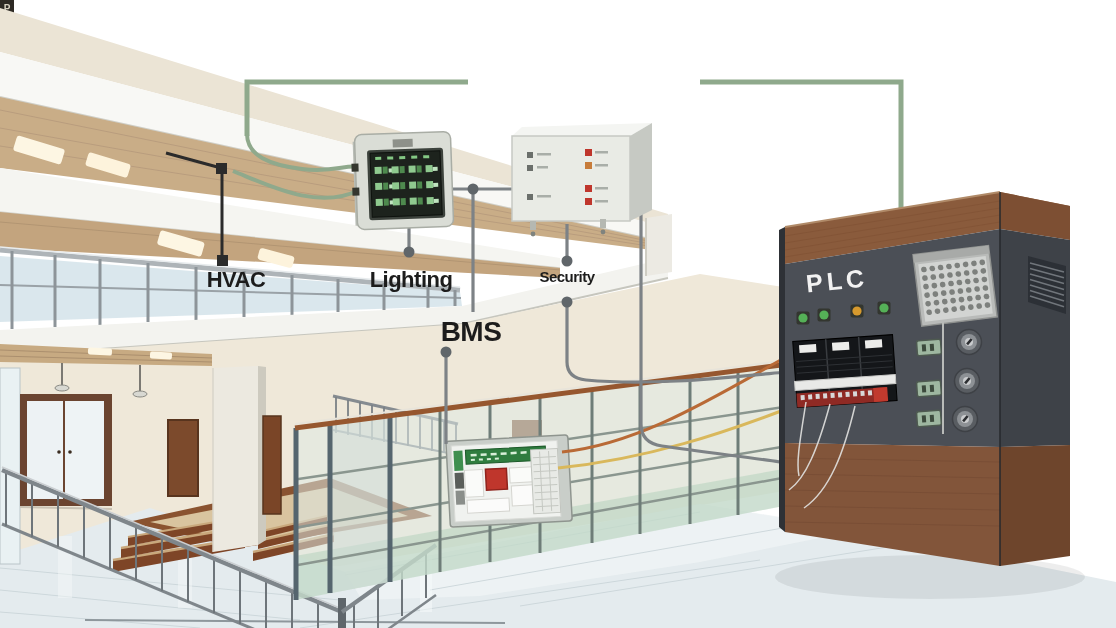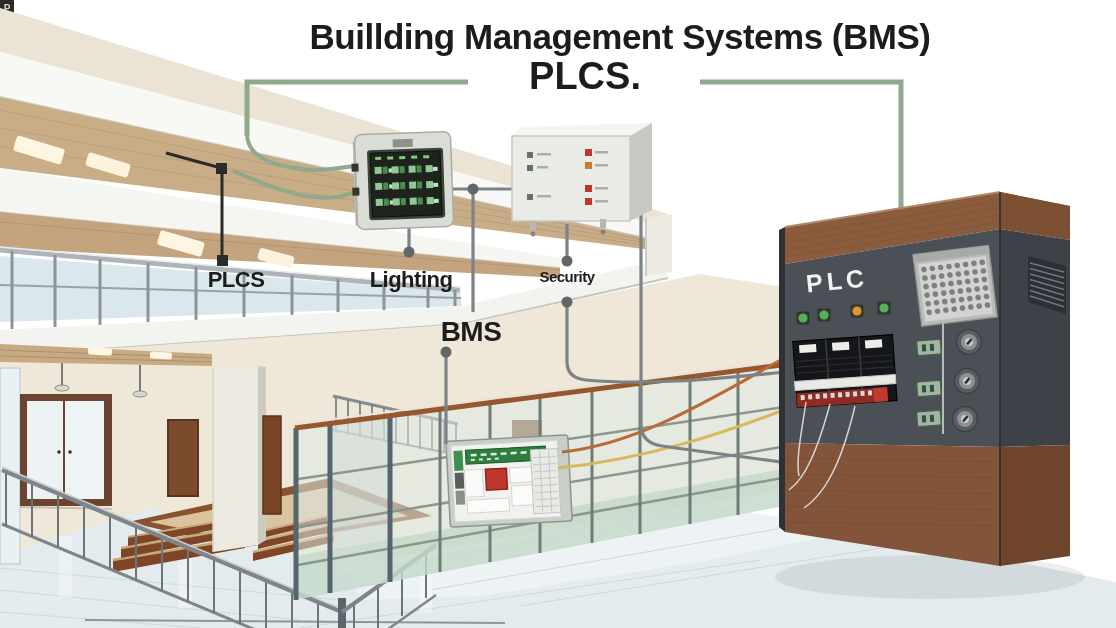--- a/index.html
+++ b/index.html
@@ -515,21 +515,19 @@
       <circle cx="942.8" cy="0" r="2.8"></circle>
           <circle cx="951.2" cy="0" r="2.8"></circle>
       <circle cx="959.6" cy="0" r="2.8"></circle>
           <circle cx="968" cy="0" r="2.8"></circle>
       <circle cx="976.4" cy="0" r="2.8"></circle>
           <circle cx="984.8" cy="0" r="2.8"></circle>
     </g>
   </defs>
 </svg>
 
-<div class="lbl" id="title1">Buillding Management Systems (BMS)</div>
-<div class="lbl" id="title2">PLCS.</div>
-<div class="lbl" id="lbl-hvac">PLCS</div>
+<div class="lbl" id="lbl-hvac">HVAC</div>
 <div class="lbl" id="lbl-lighting">Lighting</div>
 <div class="lbl" id="lbl-security">Security</div>
 <div class="lbl" id="lbl-bms">BMS</div>
 <div class="lbl" id="plc-label">PLC</div>
 <div id="wall-sign">P</div>
 </div>
 
 </body></html>

